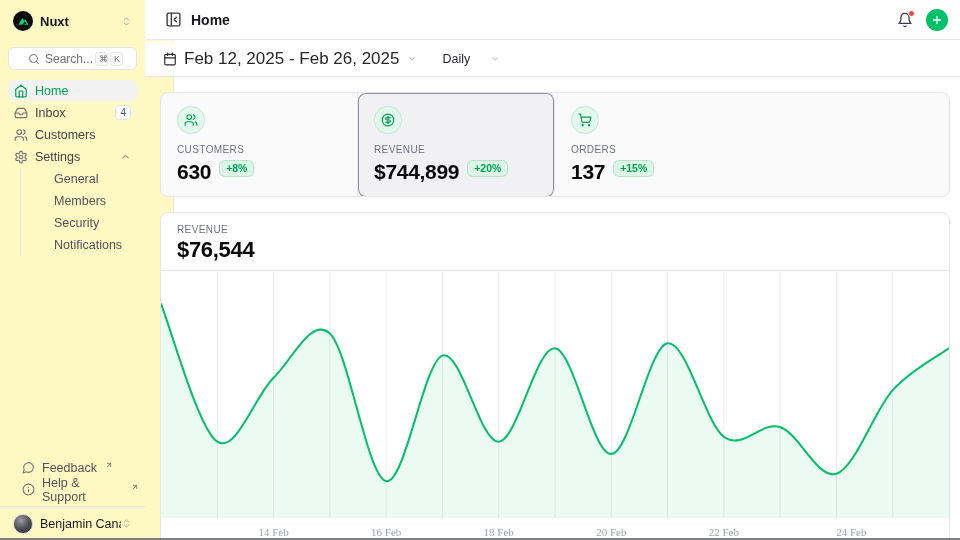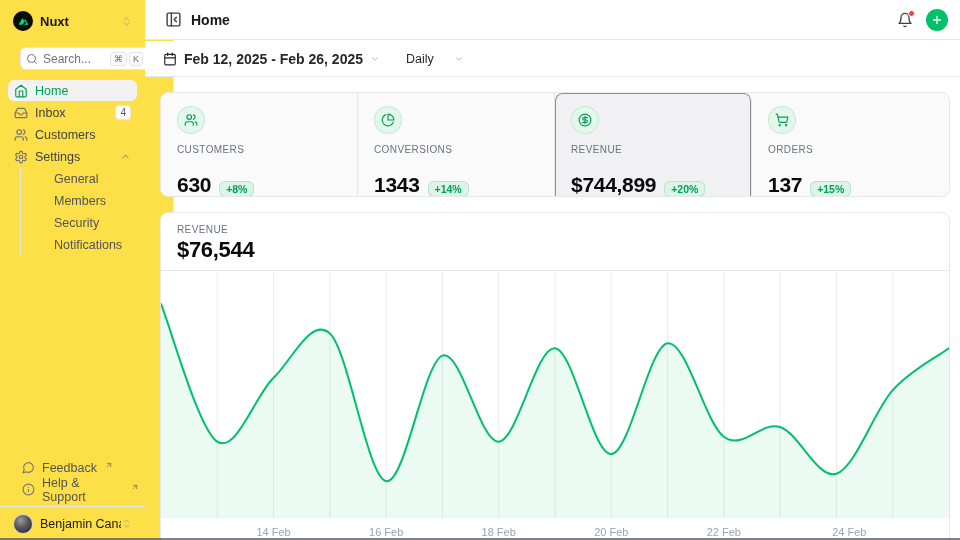--- a/index.html
+++ b/index.html
@@ -6,30 +6,30 @@
   html,body { background:#e9e9ec; }
   .screen {
     position:relative; width:960px; height:540px; overflow:hidden;
     background:#ffffff; font-family:"Liberation Sans","DejaVu Sans",sans-serif;
     color:#18181b; -webkit-font-smoothing:antialiased;
   }
   svg { display:block; }
 
   
   .sidebar { position:absolute; left:0; top:0; width:174px; height:540px;
-    background:#fde047; border-right:1px solid #e5e7eb; }
+    background:#fef9c3; border-right:1px solid #e5e7eb; }
   .ws-row { position:absolute; left:8px; top:9px; width:129px; height:24px;
     display:flex; align-items:center; padding:0 5px; border-radius:6px; cursor:pointer; }
   .ws-logo { width:20px; height:20px; border-radius:50%; background:#0b0b0e;
     display:flex; align-items:center; justify-content:center; flex:none; }
   .ws-name { font-size:13px; font-weight:700; margin-left:7px; flex:1; }
   .updown { color:#9ca3af; }
-  .search { position:absolute; left:20px; top:47px; width:129px; height:23px;
+  .search { position:absolute; left:8px; top:47px; width:129px; height:23px;
     border:1px solid #e4e4e7; border-radius:6px; background:#fff;
-    display:flex; align-items:center; padding:0 5px; cursor:pointer; color:#71717a; }
+    display:flex; align-items:center; padding:0 19px; cursor:pointer; color:#71717a; }
   .search-text { font-size:12px; color:#71717a; margin-left:5px; flex:1; }
   .kbd { font-size:9px; color:#71717a; border:1px solid #e4e4e7; background:#fafafa;
     border-radius:3px; padding:1px 3px; min-width:13px; text-align:center; margin-left:2px; }
   .nav { position:absolute; left:8px; top:80px; width:129px; }
   .nav-item { height:21px; margin-bottom:1px; display:flex; align-items:center;
     padding:0 6px; border-radius:6px; gap:7px; font-size:12.5px; font-weight:500;
     color:#3f3f46; cursor:pointer; }
   .nav-item svg { color:#71717a; flex:none; }
   .nav-item.active { background:#f2f2f3; color:#00a155; }
   .nav-item.active svg { color:#00a155; }
@@ -64,51 +64,51 @@
     justify-content:center; color:#3f3f46; cursor:pointer; margin-right:8px; }
   .bell-dot { position:absolute; top:3px; right:3px; width:7px; height:7px; border-radius:50%;
     background:#ef4444; border:1.5px solid #fff; }
   .plus-btn { width:22px; height:22px; border-radius:50%; background:#00c16a; color:#fff;
     display:flex; align-items:center; justify-content:center; cursor:pointer; margin-right:12px;
     border:none; }
   .toolbar { position:absolute; left:145px; top:41px; width:815px; height:36px;
     border-bottom:1px solid #e5e7eb; background:#fff; display:flex; align-items:center; }
   .range-btn { display:flex; align-items:center; gap:7px; margin-left:18px; cursor:pointer;
     color:#27272a; }
-  .range-text { font-size:14px; font-weight:700; }
+  .range-text { font-size:17px; font-weight:400; }
   .chev { color:#9ca3af; }
   .interval-btn { display:flex; align-items:center; gap:20px; margin-left:26px; cursor:pointer; }
   .interval-text { font-size:12.5px; font-weight:500; color:#27272a; }
 
   
   .stats { position:absolute; left:160px; top:92px; width:790px; height:105px;
     border:1px solid #e5e7eb; border-radius:8px; background:#fafafa;
     display:grid; grid-template-columns:repeat(4,1fr); overflow:hidden; }
   .stat-card { padding:13px 16px; border-right:1px solid #e5e7eb; cursor:pointer; position:relative; }
   .stat-card:last-child { border-right:none; }
   .stat-card.selected { background:#f1f1f3; box-shadow:inset 0 0 0 1px #8f8f97; border-radius:8px; }
   .stat-icon { width:28px; height:28px; border-radius:50%; background:#e3f7ec;
     box-shadow:inset 0 0 0 1px rgba(0,161,85,.14);
     display:flex; align-items:center; justify-content:center; color:#00a155; }
   .stat-label { margin-top:10px; font-size:10px; font-weight:500; letter-spacing:.4px;
     color:#6b7280; text-transform:uppercase; }
-  .stat-value-row { margin-top:18px; display:flex; align-items:flex-end; gap:8px; }
+  .stat-value-row { margin-top:5px; display:flex; align-items:flex-start; gap:8px; }
   .stat-value { font-size:21px; font-weight:700; color:#0a0a0a; letter-spacing:-.3px; }
   .stat-delta { font-size:10.5px; font-weight:600; color:#00a155; background:#dcf5e7;
     border:1px solid rgba(0,161,85,.18); border-radius:6px; padding:2px 6px; line-height:1; }
 
   
   .chart-card { position:absolute; left:160px; top:212px; width:790px; height:340px;
     border:1px solid #e5e7eb; border-radius:8px 8px 0 0; background:#fff; }
   .chart-head { height:58px; padding:11px 16px 0; border-bottom:1px solid #e5e7eb; }
   .chart-label { font-size:10px; font-weight:500; letter-spacing:.4px; color:#6b7280;
     text-transform:uppercase; }
   .chart-value { font-size:22px; font-weight:700; color:#0a0a0a; letter-spacing:-.3px; margin-top:2px; }
   .plot { position:absolute; left:0; top:59px; width:788px; height:246px; }
-  .x-ticks { position:absolute; left:0; top:313px; width:788px; height:14px; }
+  .x-ticks { position:absolute; left:0; top:313px; width:788px; height:14px;font-family:Liberation Serif, serif; }
   .x-tick { position:absolute; top:0; width:60px; text-align:center; font-size:11px; color:#9ca3af; }
 
   .bottom-strip { position:absolute; left:0; top:538px; width:960px; height:2px;
     background:#565660; opacity:.75; }
 </style>
 </head>
 <body>
 
 <div class="screen">
 
@@ -293,33 +293,20 @@
             <path d="M16 21v-2a4 4 0 0 0-4-4H6a4 4 0 0 0-4 4v2"></path>
             <circle cx="9" cy="7" r="4"></circle>
             <path d="M22 21v-2a4 4 0 0 0-3-3.87"></path>
             <path d="M16 3.13a4 4 0 0 1 0 7.75"></path>
           </svg>
         </span>
       <div class="stat-label">Customers</div>
       <div class="stat-value-row">
         <span class="stat-value">630</span>
         <span class="stat-delta">+8%</span>
-      </div>
-    </div>
-    <div class="stat-card">
-      <span class="stat-icon">
-          <svg width="14" height="14" viewBox="0 0 24 24" fill="none" stroke="currentColor" stroke-width="2" stroke-linecap="round" stroke-linejoin="round">
-            <path d="M21.21 15.89A10 10 0 1 1 8 2.83"></path>
-            <path d="M22 12A10 10 0 0 0 12 2v10z"></path>
-          </svg>
-        </span>
-      <div class="stat-label">Conversions</div>
-      <div class="stat-value-row">
-        <span class="stat-value">1343</span>
-        <span class="stat-delta">+14%</span>
       </div>
     </div>
     <div class="stat-card selected">
       <span class="stat-icon">
           <svg width="14" height="14" viewBox="0 0 24 24" fill="none" stroke="currentColor" stroke-width="2" stroke-linecap="round" stroke-linejoin="round">
             <circle cx="12" cy="12" r="10"></circle>
             <path d="M16 8h-6a2 2 0 1 0 0 4h4a2 2 0 1 1 0 4H8"></path>
             <path d="M12 18V6"></path>
           </svg>
         </span>

